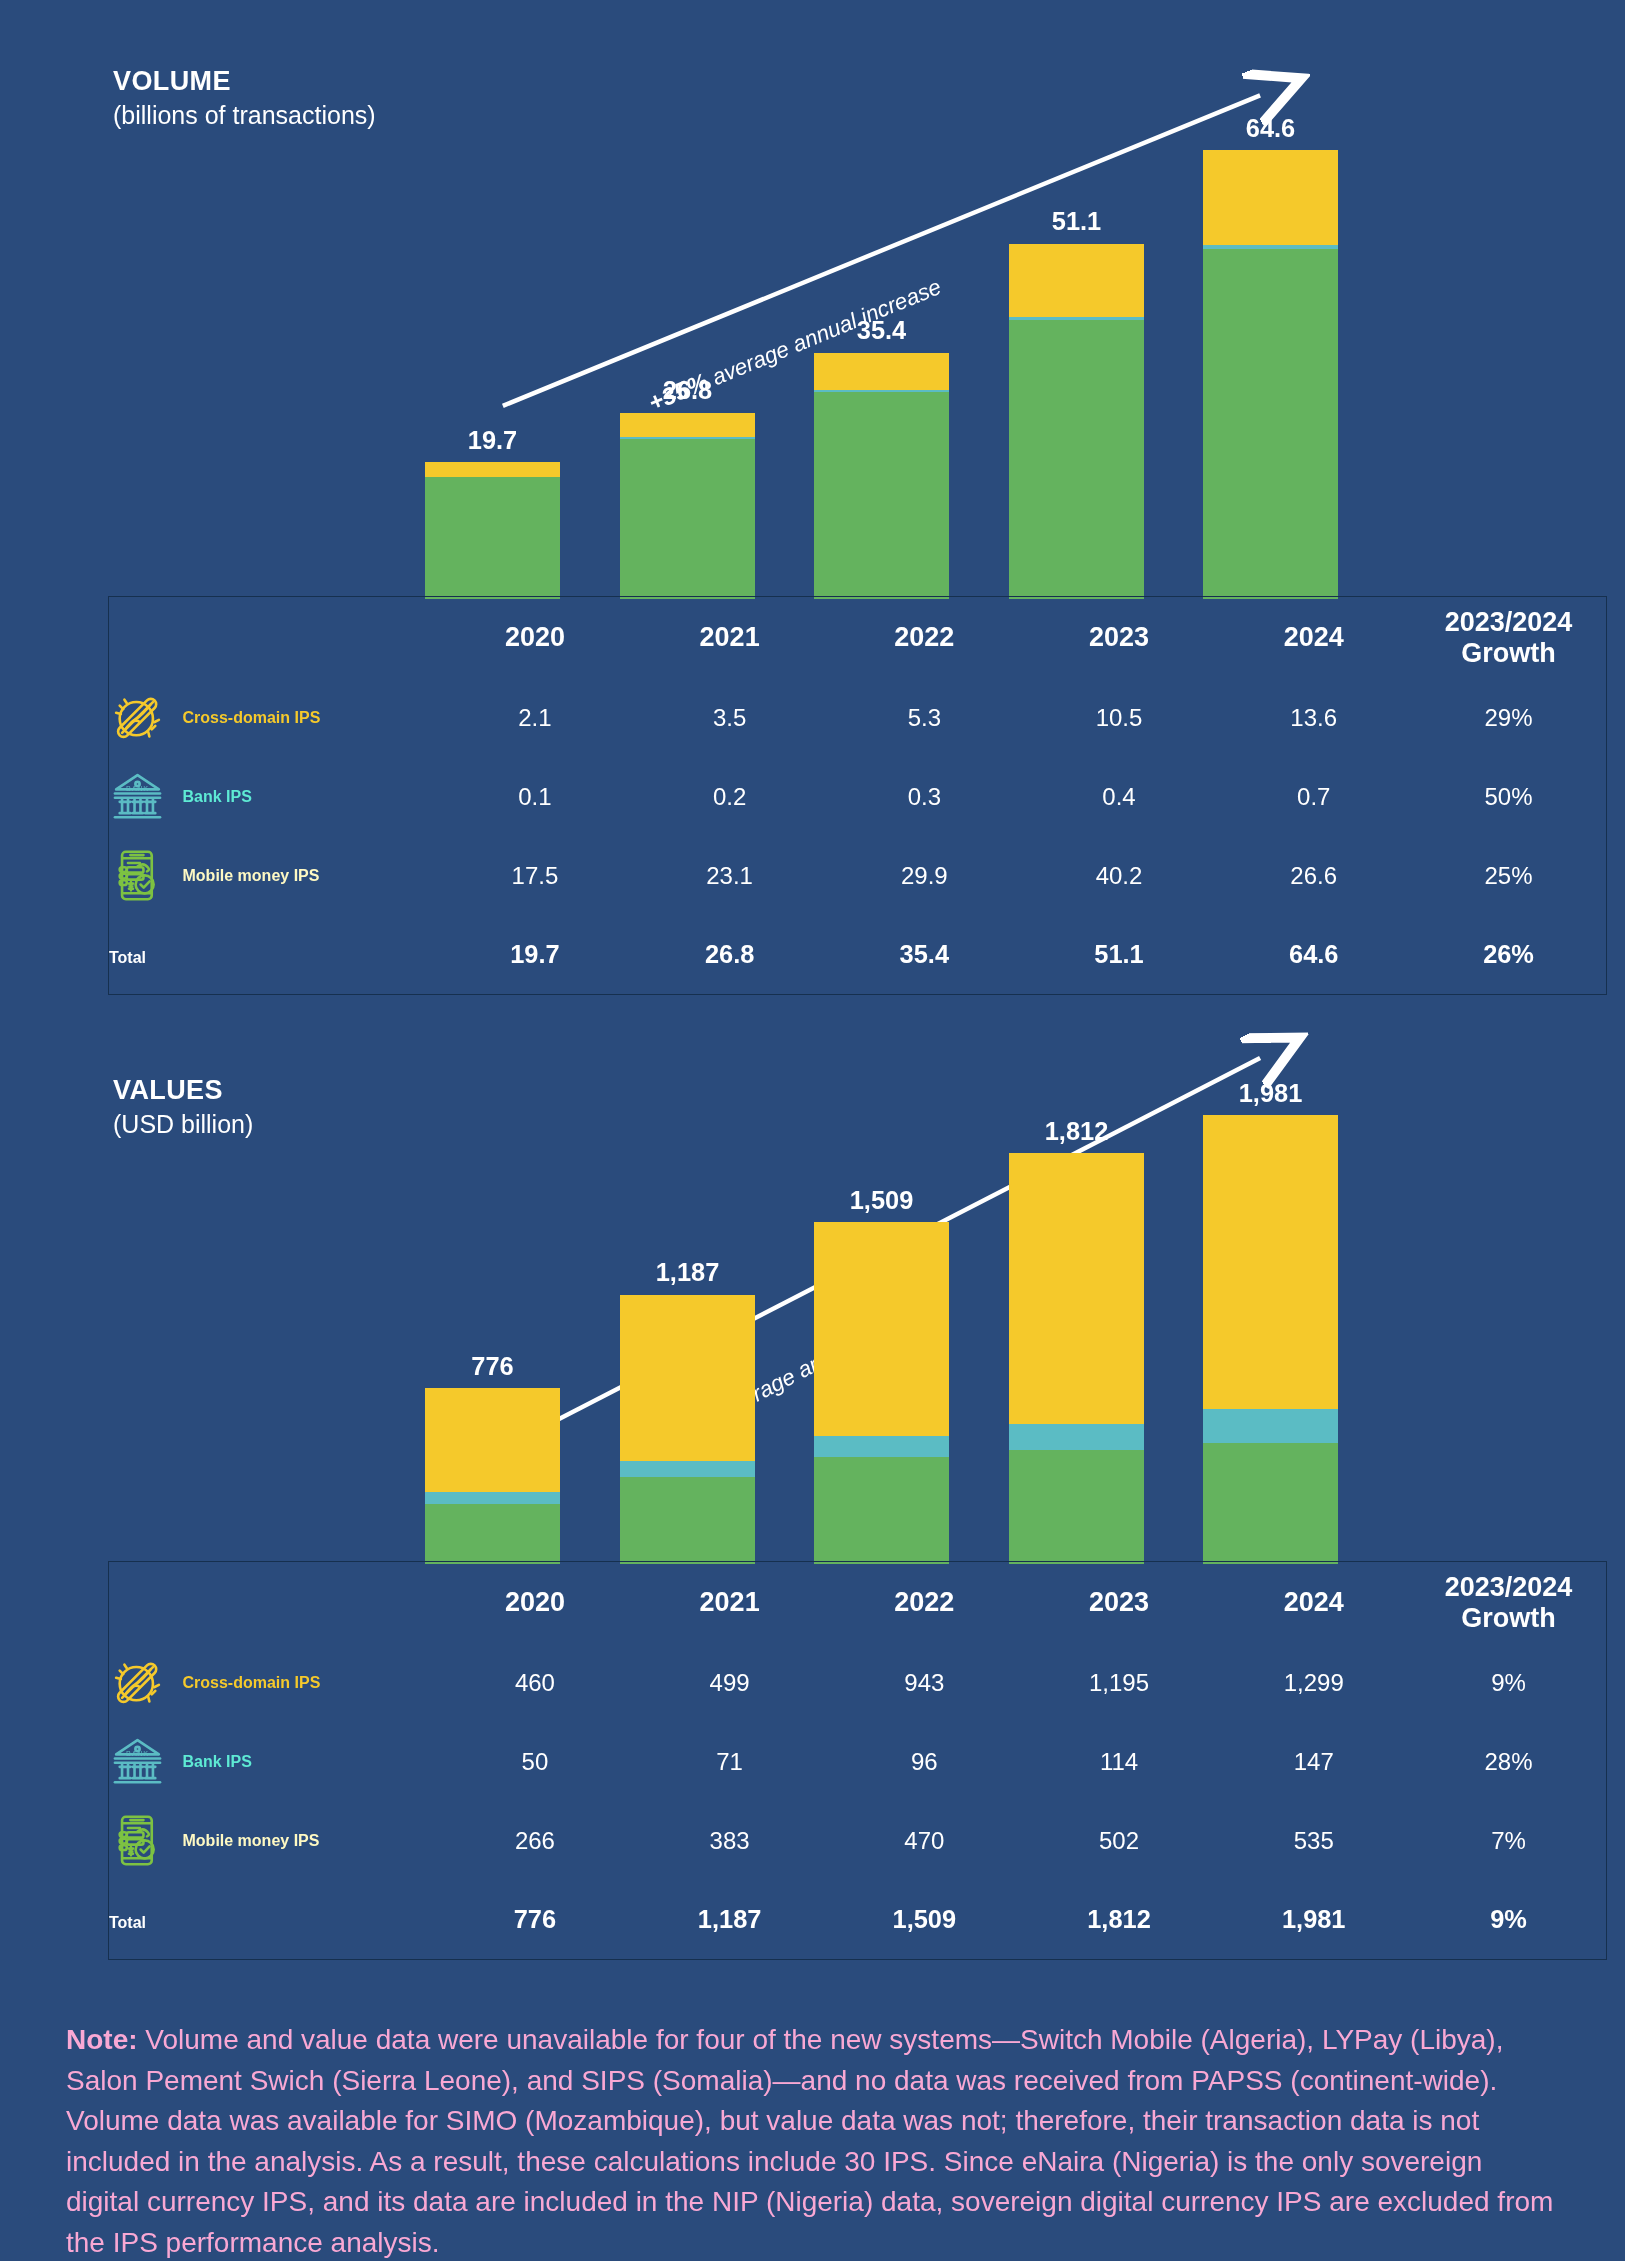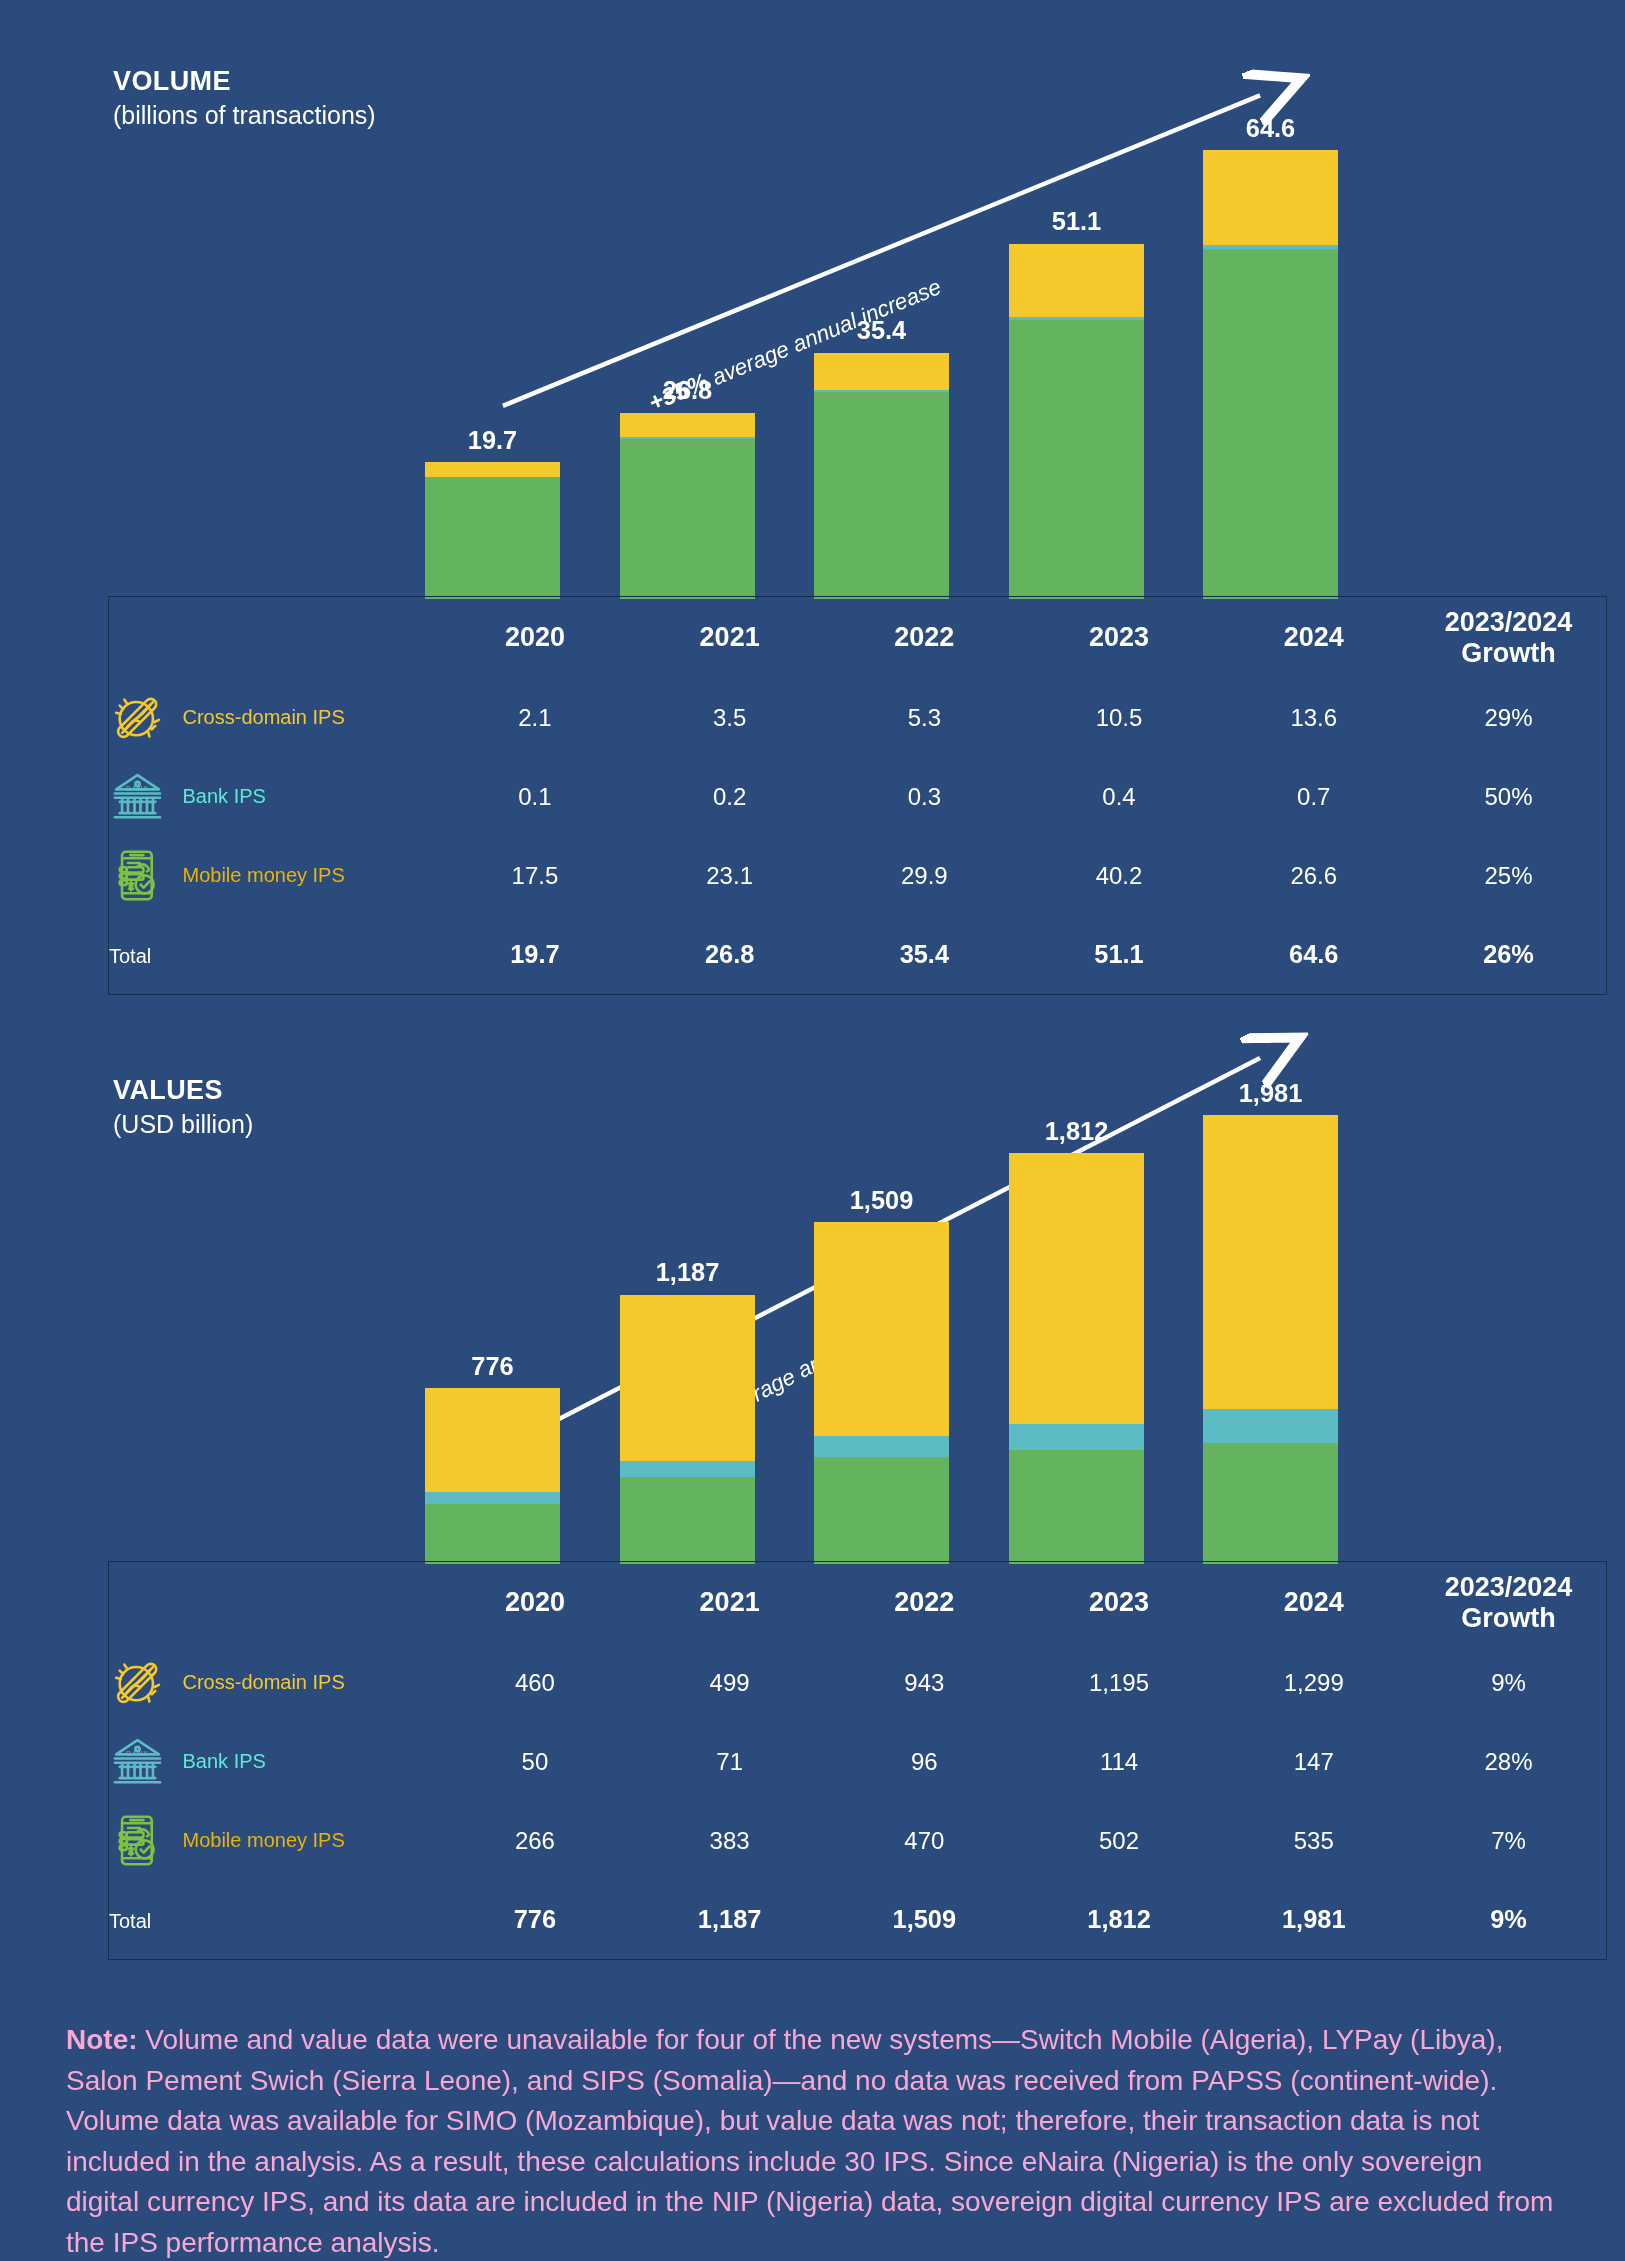--- a/index.html
+++ b/index.html
@@ -58,24 +58,24 @@
     border-bottom:1.5px dotted #6E8AB0;
   }
   .row-cell.nob{border-bottom:0;}
   .row-label{
     vertical-align:middle;text-align:left;
     border-left:0;border-bottom:1.5px dotted #6E8AB0;
     padding-left:22.4px;
   }
   .row-label.nob{border-bottom:0;}
   .lbl-wrap{display:flex;align-items:center;gap:16.5px;}
-  .lbl-txt{font-size:20px;font-weight:normal;}
+  .lbl-txt{font-size:16px;font-weight:bold;}
   .lbl-txt.cross{color:#F5C92B;}
   .lbl-txt.bank{color:#5eead4;}
-  .lbl-txt.mobile{color:#eab308;}
+  .lbl-txt.mobile{color:#fef9c3;}
   .lbl-txt.total{color:#ffffff;}
   .icon{width:57px;height:57px;flex:0 0 57px;display:block;}
   .tot-cell{font-weight:bold;font-size:25.4px;}
 
   
   .note{
     position:absolute;left:66px;width:1497px;
     font-size:28px;line-height:1.45;color:#f9a8d4;
   }
   .note b{font-weight:bold;}

